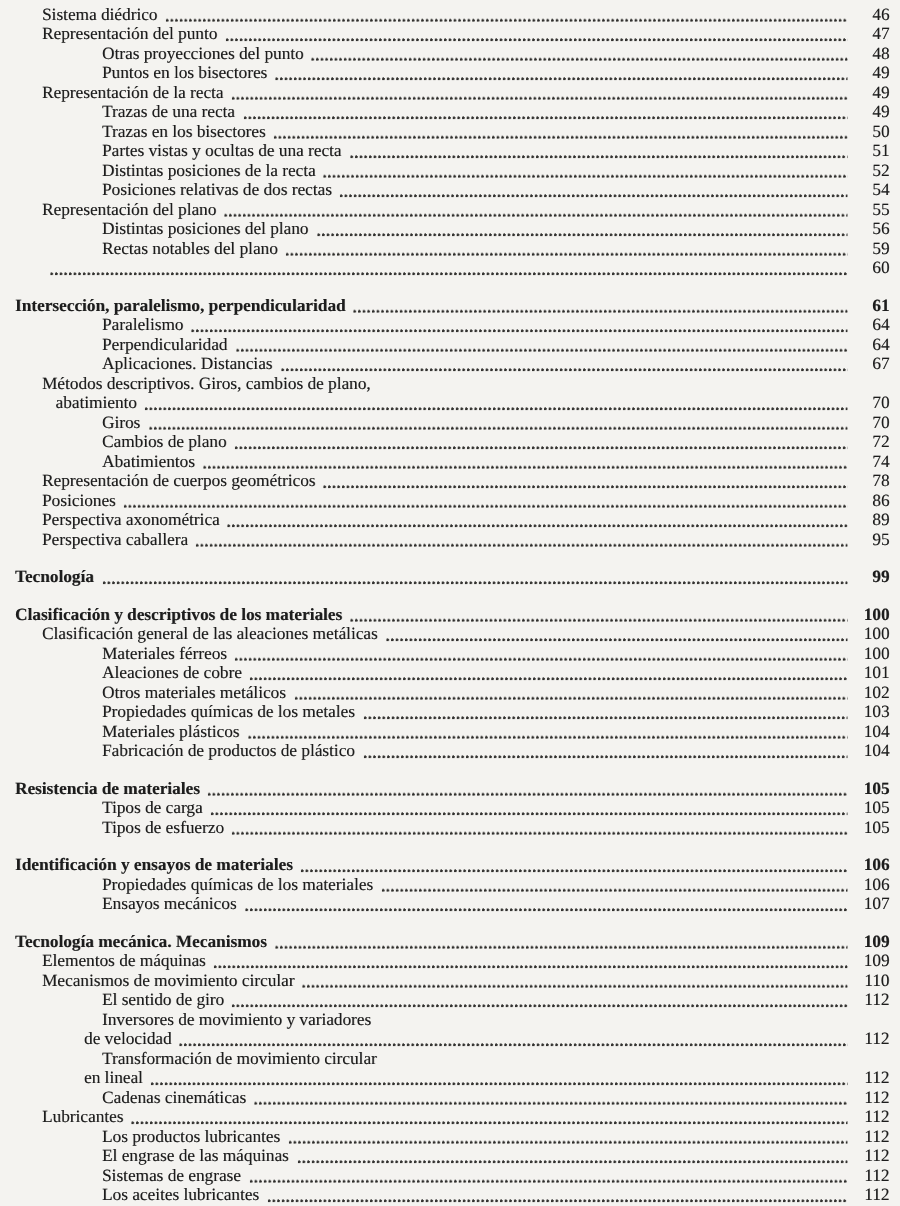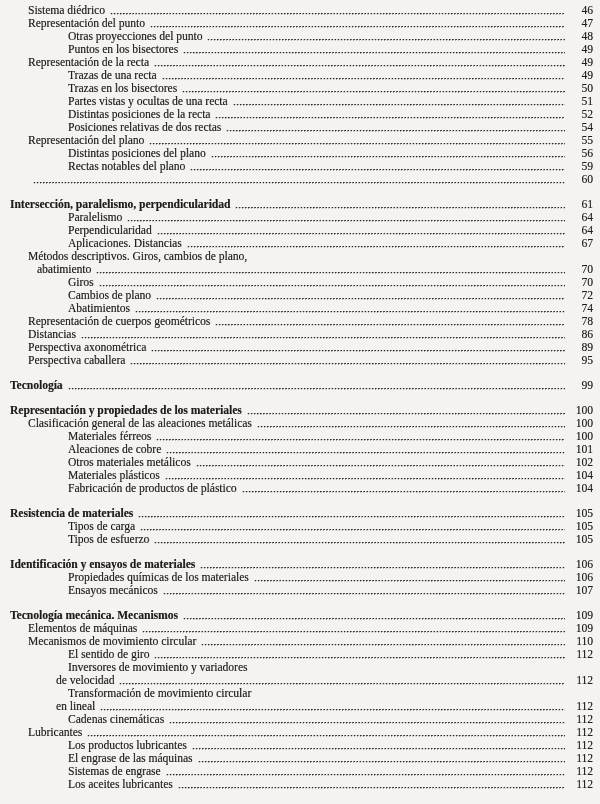--- a/index.html
+++ b/index.html
@@ -44,21 +44,21 @@
     background-image: radial-gradient(circle at 1.4px 9.6px, #2e2d2b 0.8px, rgba(0,0,0,0) 1.05px);
     background-size: 3.1px 13px;
     background-repeat: repeat-x;
   }
   .page {
     flex: 0 0 auto;
     width: 24px;
     text-align: right;
     font-weight: normal;
   }
-  .lv0 .page { font-weight: normal; }
+  .lv0 .page { font-weight: bold; }
 </style>
 </head>
 <body>
 
 <div class="toc-page">
   <div>
       <div class="row lv1">
     <span class="label">Sistema diédrico</span>
     <span class="leader"></span>
     <span class="page">46</span>
@@ -170,41 +170,41 @@
     <span class="label">Abatimientos</span>
     <span class="leader"></span>
     <span class="page">74</span>
   </div>
       <div class="row lv1">
     <span class="label">Representación de cuerpos geométricos</span>
     <span class="leader"></span>
     <span class="page">78</span>
   </div>
       <div class="row lv1">
-    <span class="label">Distancias</span>
+    <span class="label">Posiciones</span>
     <span class="leader"></span>
     <span class="page">86</span>
   </div>
       <div class="row lv1">
     <span class="label">Perspectiva axonométrica</span>
     <span class="leader"></span>
     <span class="page">89</span>
   </div>
       <div class="row lv1">
     <span class="label">Perspectiva caballera</span>
     <span class="leader"></span>
     <span class="page">95</span>
   </div>
       <div class="row lv0 gap">
     <span class="label">Tecnología</span>
     <span class="leader"></span>
     <span class="page">99</span>
   </div>
       <div class="row lv0 gap">
-    <span class="label">Representación y propiedades de los materiales</span>
+    <span class="label">Clasificación y descriptivos de los materiales</span>
     <span class="leader"></span>
     <span class="page">100</span>
   </div>
       <div class="row lv1">
     <span class="label">Clasificación general de las aleaciones metálicas</span>
     <span class="leader"></span>
     <span class="page">100</span>
   </div>
       <div class="row lv2">
     <span class="label">Materiales férreos</span>
@@ -213,20 +213,25 @@
   </div>
       <div class="row lv2">
     <span class="label">Aleaciones de cobre</span>
     <span class="leader"></span>
     <span class="page">101</span>
   </div>
       <div class="row lv2">
     <span class="label">Otros materiales metálicos</span>
     <span class="leader"></span>
     <span class="page">102</span>
+  </div>
+      <div class="row lv2">
+    <span class="label">Propiedades químicas de los metales</span>
+    <span class="leader"></span>
+    <span class="page">103</span>
   </div>
       <div class="row lv2">
     <span class="label">Materiales plásticos</span>
     <span class="leader"></span>
     <span class="page">104</span>
   </div>
       <div class="row lv2">
     <span class="label">Fabricación de productos de plástico</span>
     <span class="leader"></span>
     <span class="page">104</span>

